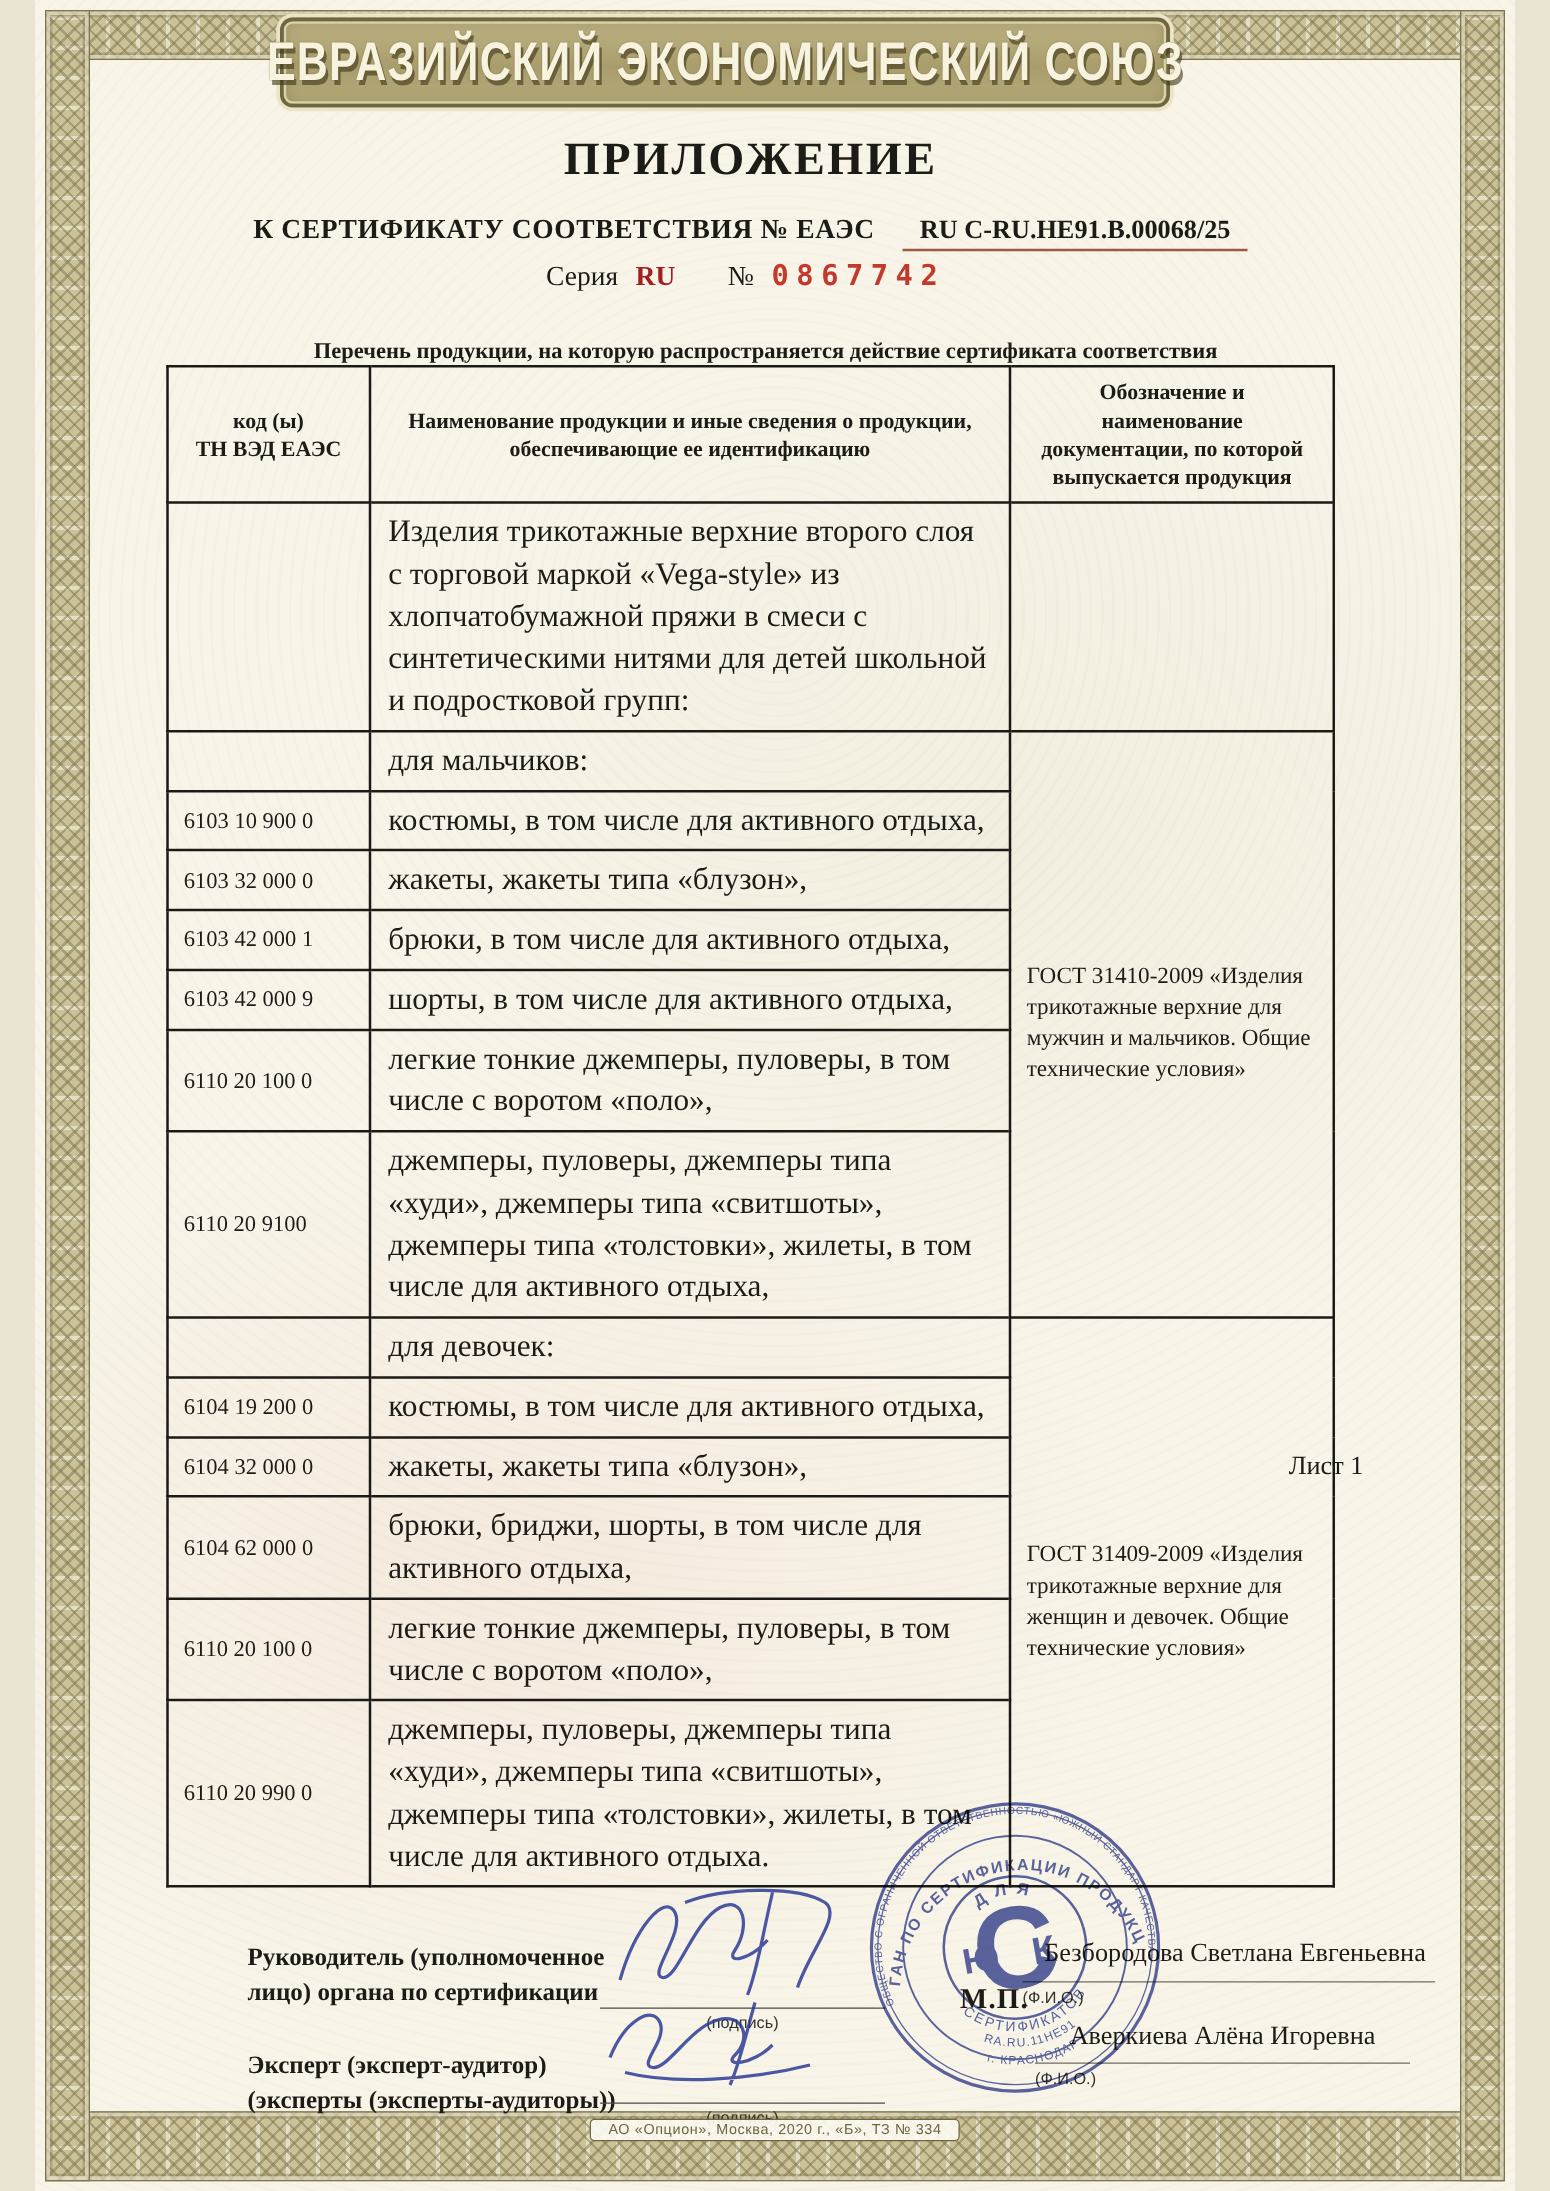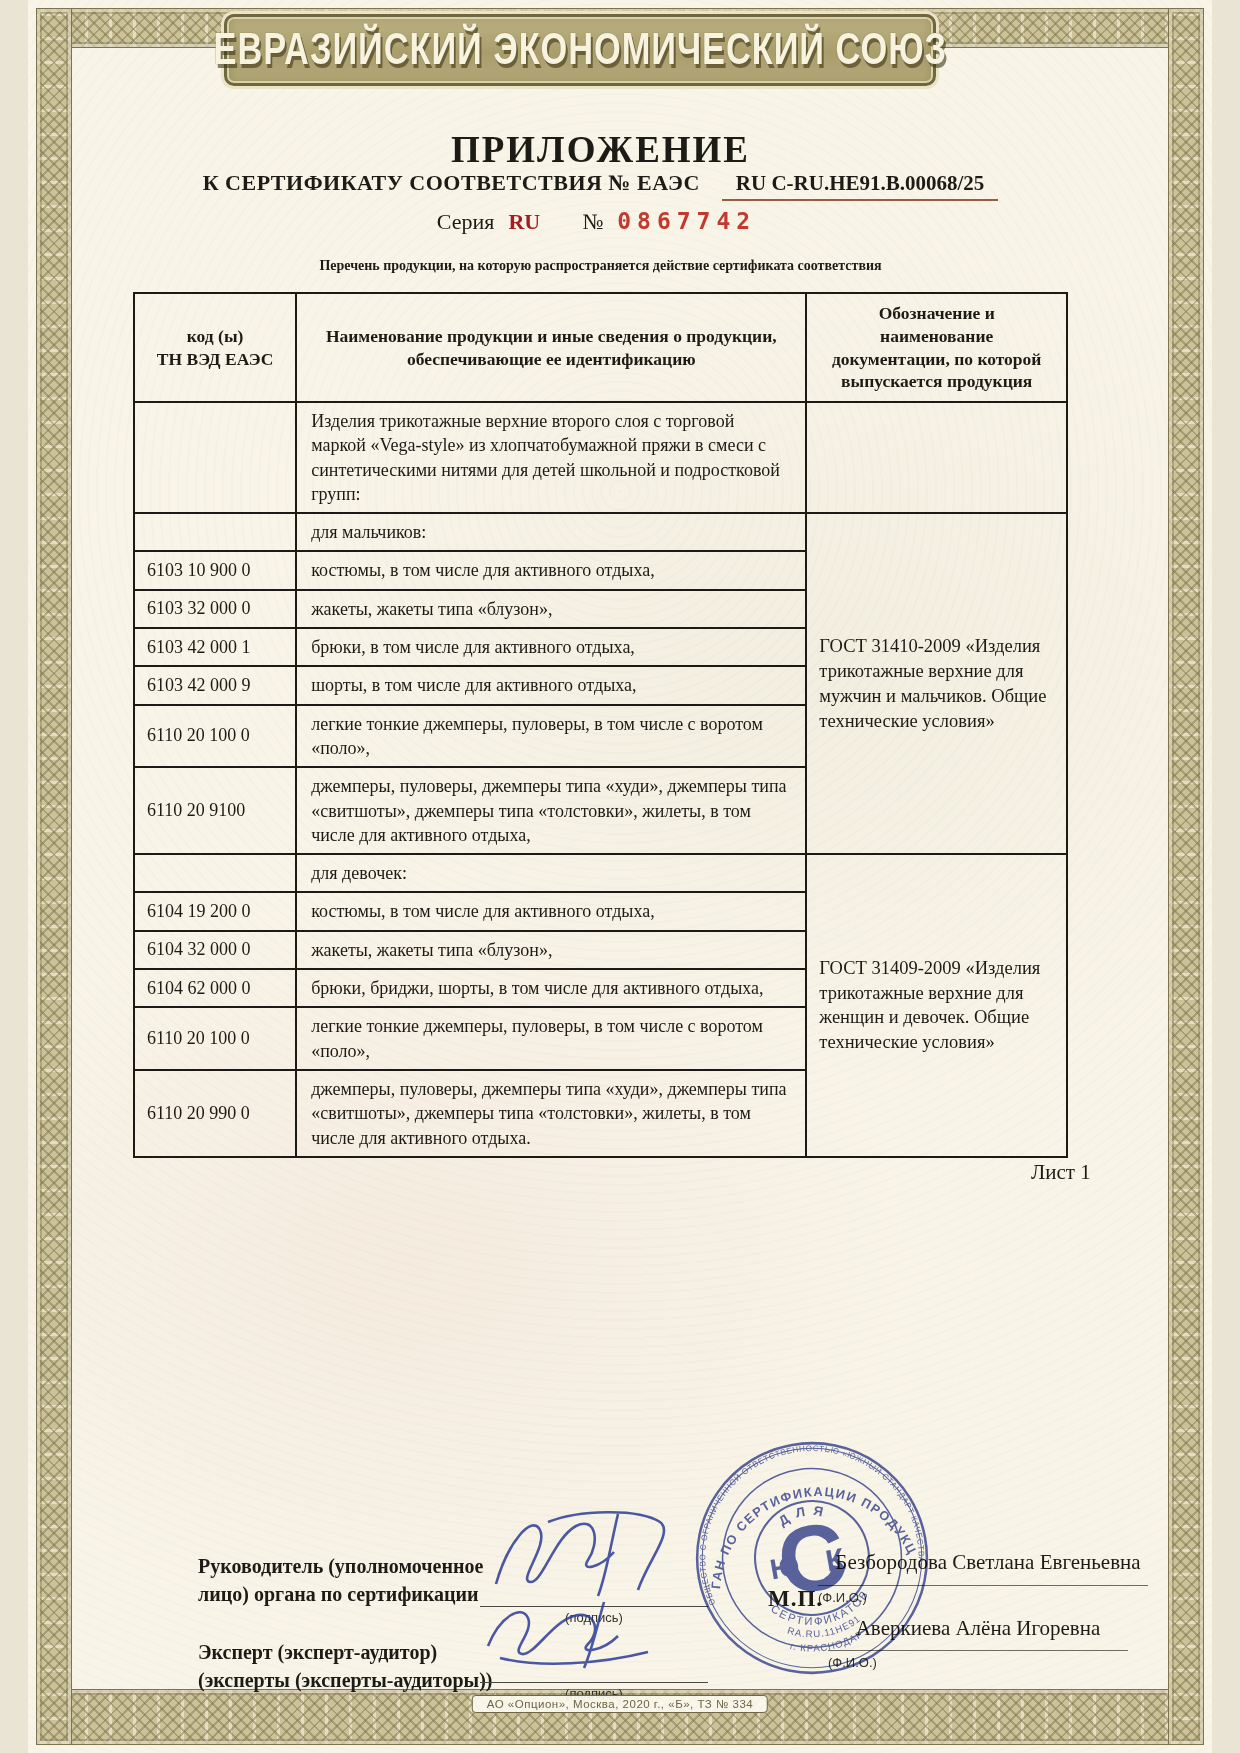--- a/index.html
+++ b/index.html
@@ -42,43 +42,43 @@
     display:flex; align-items:center; justify-content:center;
   }
   .banner span{
     font-family:"Liberation Sans", sans-serif; font-weight:700; font-size:37px;
     letter-spacing:1px; color:#f8f3df; white-space:nowrap;
     transform:scale(.93,1.18);
     text-shadow:2px 3px 0 rgba(62,54,22,.6), 0 0 1px #6b6340;
   }
   
   .title{position:absolute; z-index:3; top:106px; left:105px; width:935px; text-align:center;
-    font-weight:700; font-size:37px; letter-spacing:2px;margin-top:22px;}
+    font-weight:700; font-size:37px; letter-spacing:2px;}
   .subtitle-row{position:absolute; z-index:3; top:170px; left:105px; width:935px;
     display:flex; justify-content:center; align-items:baseline; gap:22px;}
   .subtitle-label{font-weight:700; font-size:22px; letter-spacing:.5px;}
   .subtitle-number{font-weight:700; font-size:21px; padding:0 14px 3px 14px;
     border-bottom:2px solid #9a5b44;}
   .series-row{position:absolute; z-index:3; top:208px; left:105px; width:935px;
     display:flex; justify-content:center; align-items:baseline; gap:14px; padding-right:8px; box-sizing:border-box;}
   .series-label{font-size:22px;}
   .series-value{font-size:22px; font-weight:700; color:#a31f1f;}
   .num-sign{font-size:22px; margin-left:28px;}
   .blank-number{font-family:"DejaVu Sans Mono", monospace; font-size:23px; font-weight:600;
     letter-spacing:6px; color:#c23a2e;}
   .intro{position:absolute; z-index:3; top:258px; left:100px; width:945px; text-align:center;
-    font-weight:700; font-size:14px; margin:0;}
+    font-weight:700; font-size:18px; margin:12px;}
   
   .tablewrap{position:absolute; z-index:3; top:292px; left:105px; width:935px;}
   table.products{width:100%; border-collapse:collapse; border:2.5px solid #1c1a15;}
   table.products th, table.products td{border:2px solid #1c1a15; vertical-align:middle;}
   table.products th{font-weight:700; font-size:17.5px; text-align:center; padding:8px 6px;
     white-space:pre-line; line-height:1.3;}
   td.col-code{width:150px; font-size:18px; padding:5px 4px 5px 12px; white-space:nowrap;}
-  td.col-name{width:530px; font-size:18px; padding:6px 12px 6px 14px; line-height:1.35;}
+  td.col-name{width:530px; font-size:25px; padding:6px 12px 6px 14px; line-height:1.35;}
   td.col-doc{width:255px; font-size:18.5px; padding:8px 10px 8px 12px; vertical-align:top; line-height:1.35;}
   .sheet{position:absolute; z-index:3; top:1160px; left:1003px; font-size:21px;}
   
   .role{position:absolute; z-index:3; left:170px; width:320px; font-weight:700; font-size:20px;
     line-height:1.42; white-space:pre-line;}
   .role1{top:1552px;} .role2{top:1638px;}
   .sig-line{position:absolute; z-index:3; left:452px; width:228px; border-top:1.5px solid #4a4a44;}
   .sig-line1{top:1606px;} .sig-line2{top:1682px;}
   .sig-caption{position:absolute; z-index:3; left:452px; width:228px; text-align:center;
     font-family:"Liberation Sans", sans-serif; font-size:13px; color:#33322c;}

